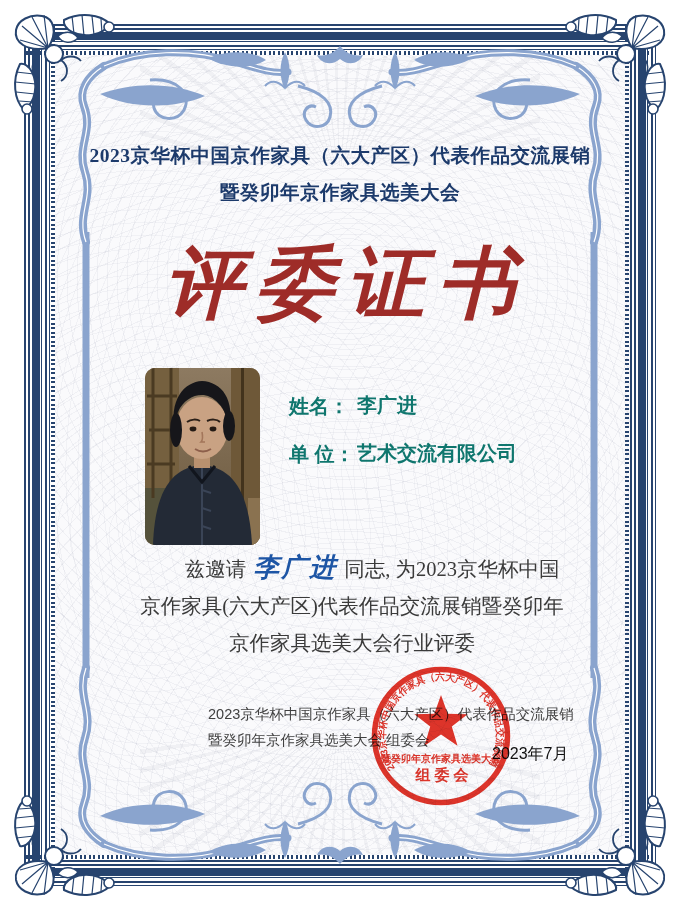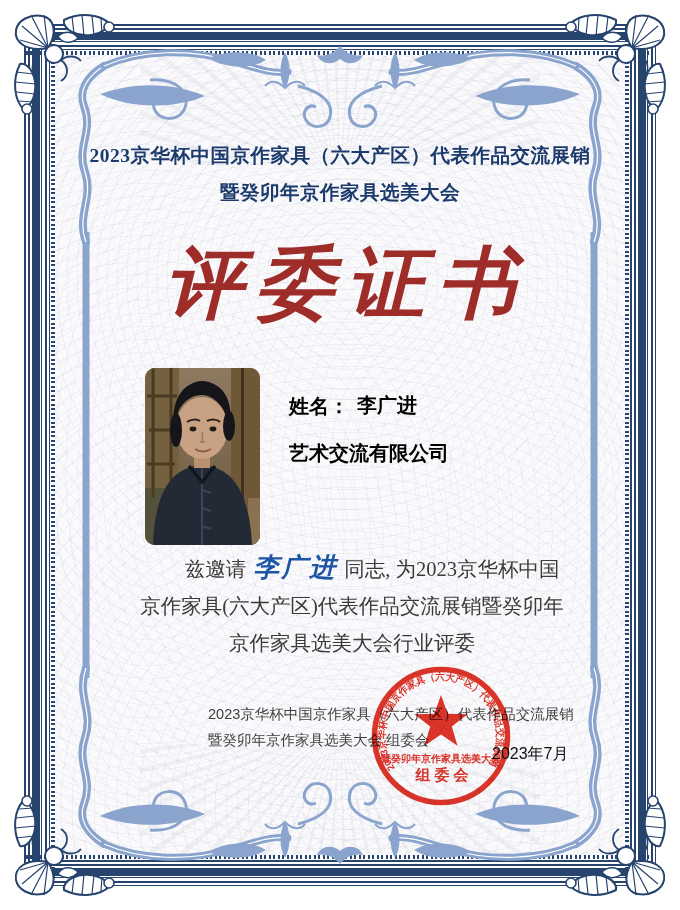--- a/index.html
+++ b/index.html
@@ -54,21 +54,21 @@
   .hline1{top:142px;} .hline2{top:179px;}
 
   .title{position:absolute;left:0;top:232px;width:680px;text-align:center;
     color:#9e2c28;font-weight:900;font-size:78px;letter-spacing:13px;text-indent:13px;
     font-family:"Liberation Serif","DejaVu Serif",serif;white-space:nowrap;font-style:italic;}
 
   .photo{position:absolute;left:145px;top:368px;width:115px;height:177px;
     border-radius:10px;overflow:hidden;}
 
   .info{position:absolute;left:289px;top:393px;
-    font-family:"Liberation Sans","DejaVu Sans",sans-serif;color:#000000;}
+    font-family:"Liberation Sans","DejaVu Sans",sans-serif;color:#0f766e;}
   .info-row{display:flex;margin-bottom:21px;}
   .info-label{font-weight:700;font-size:20px;white-space:nowrap;width:68px;flex:none;}
   .info-value{font-weight:700;font-size:20px;line-height:24px;white-space:nowrap;}
 
   .body-text{position:absolute;left:122px;top:549px;width:460px;
     color:#3a3a3a;font-size:20.5px;line-height:37px;text-align:center;}
   .bline{white-space:nowrap;}
   .indent{padding-left:40px;}
   .invitee{color:#1d55a5;font-weight:900;font-style:italic;font-size:26px;
     letter-spacing:2px;margin:0 7px;}
@@ -184,20 +184,21 @@
       <path d="M50,81 C55,84 61,84 66,81" stroke="#8d5f4b" stroke-width="2" fill="none"></path>
     </svg>
   </div>
 
   <div class="info">
     <div class="info-row">
       <span class="info-label">姓名：</span>
       <span class="info-value">李广进</span>
     </div>
     <div class="info-row">
+      <span class="info-label">单 位：</span>
       <span class="info-value">
         <div>艺术交流有限公司</div>
       </span>
     </div>
   </div>
 
   <div class="body-text">
     <div class="bline indent">
       <span>兹邀请</span><span class="invitee">李广进</span><span>同志, 为2023京华杯中国</span>
     </div>

